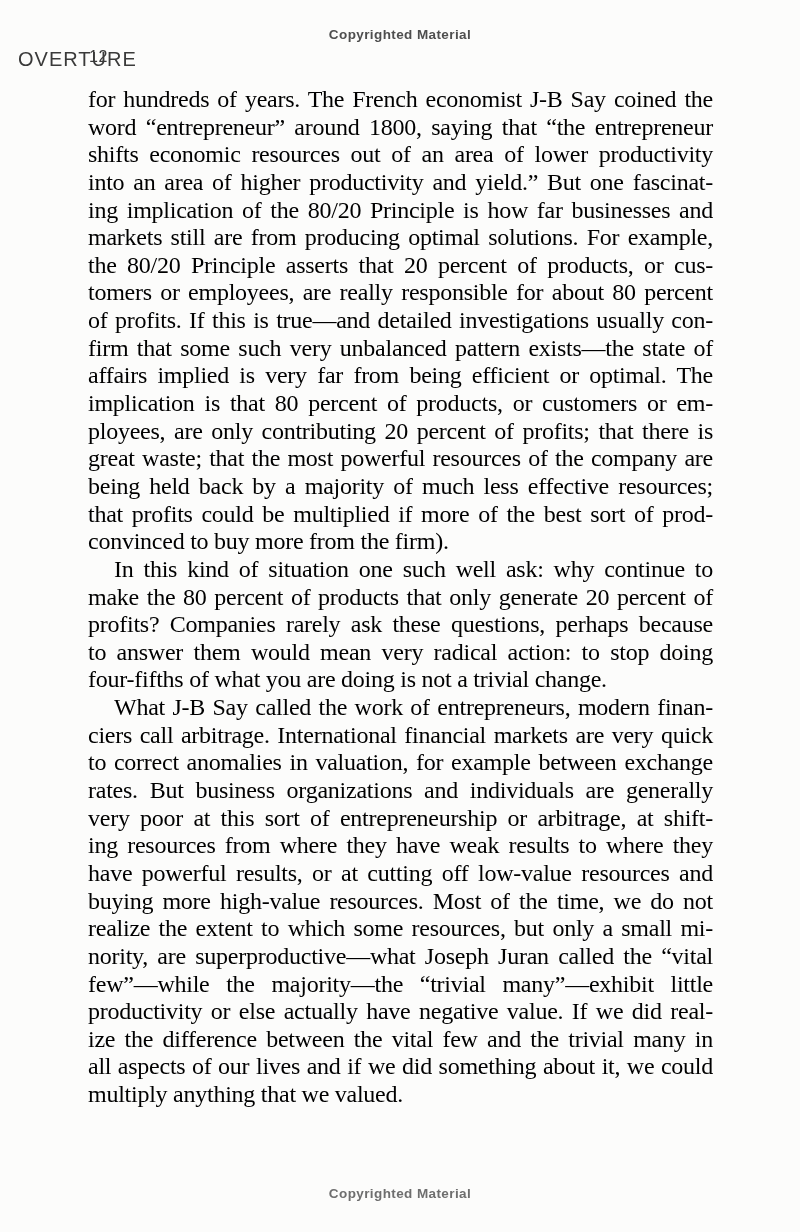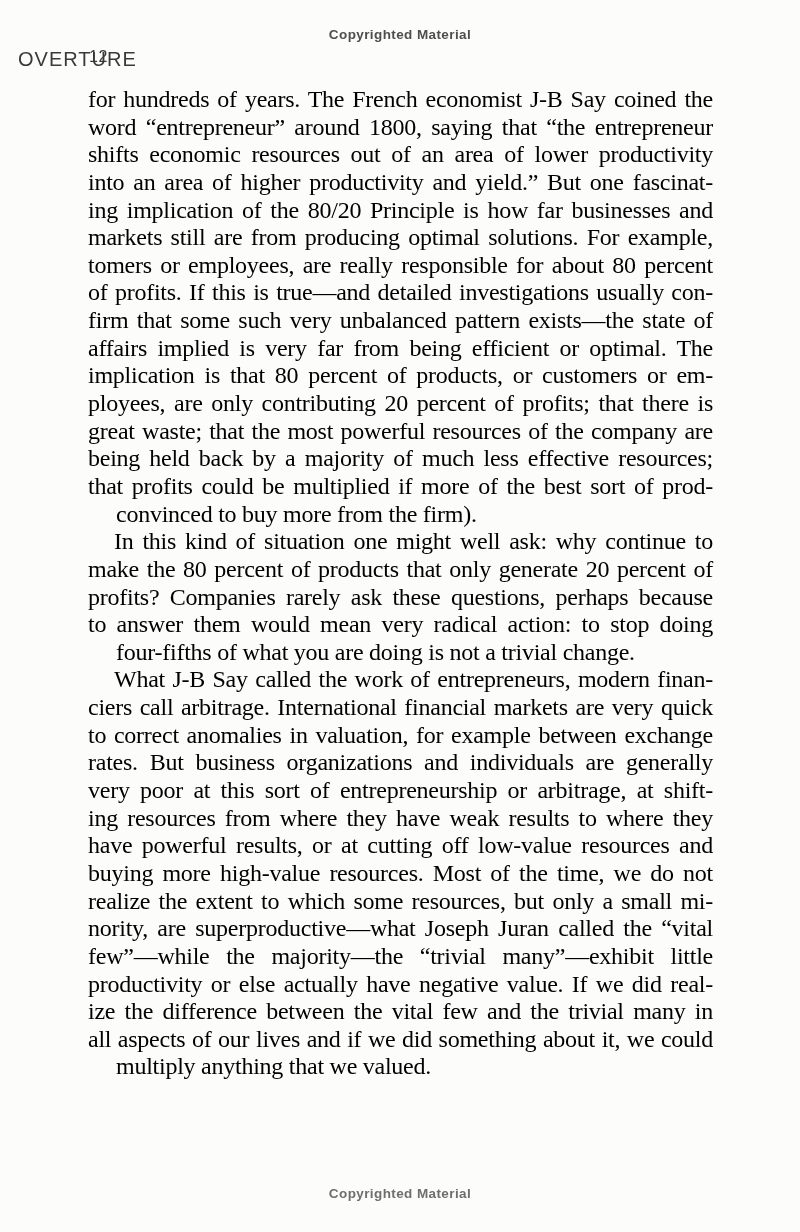--- a/index.html
+++ b/index.html
@@ -67,21 +67,20 @@
   .line {
     height: 27.65px;
     line-height: 27.65px;
     text-align: justify;
     text-align-last: justify;
     text-justify: inter-word;
     white-space: nowrap; 
   }
   .line.last {
     text-align-last: left;
-    margin-left: 28px;
   }
   .paragraph.indent .line:first-child {
     text-indent: 26px;
   }
   .bottom-notice {
     position: absolute;
     top: 1186px;
     left: 0;
     width: 100%;
     text-align: center;
@@ -104,33 +103,34 @@
   <div class="running-head">OVERTURE</div>
 
   <div class="body-text">
       <div class="paragraph">
         <div class="line">for hundreds of years. The French economist J-B Say coined the</div>
         <div class="line">word “entrepreneur” around 1800, saying that “the entrepreneur</div>
         <div class="line">shifts economic resources out of an area of lower productivity</div>
         <div class="line">into an area of higher productivity and yield.” But one fascinat-</div>
         <div class="line">ing implication of the 80/20 Principle is how far businesses and</div>
         <div class="line">markets still are from producing optimal solutions. For example,</div>
+        <div class="line">the 80/20 Principle asserts that 20 percent of products, or cus-</div>
         <div class="line">tomers or employees, are really responsible for about 80 percent</div>
         <div class="line">of profits. If this is true—and detailed investigations usually con-</div>
         <div class="line">firm that some such very unbalanced pattern exists—the state of</div>
         <div class="line">affairs implied is very far from being efficient or optimal. The</div>
         <div class="line">implication is that 80 percent of products, or customers or em-</div>
         <div class="line">ployees, are only contributing 20 percent of profits; that there is</div>
         <div class="line">great waste; that the most powerful resources of the company are</div>
         <div class="line">being held back by a majority of much less effective resources;</div>
         <div class="line">that profits could be multiplied if more of the best sort of prod-</div>
         <div class="line last">convinced to buy more from the firm).</div>
       </div>
       <div class="paragraph indent">
-        <div class="line">In this kind of situation one might well ask: why continue to</div>
+        <div class="line">In this kind of situation one such well ask: why continue to</div>
         <div class="line">make the 80 percent of products that only generate 20 percent of</div>
         <div class="line">profits? Companies rarely ask these questions, perhaps because</div>
         <div class="line">to answer them would mean very radical action: to stop doing</div>
         <div class="line last">four-fifths of what you are doing is not a trivial change.</div>
       </div>
       <div class="paragraph indent">
         <div class="line">What J-B Say called the work of entrepreneurs, modern finan-</div>
         <div class="line">ciers call arbitrage. International financial markets are very quick</div>
         <div class="line">to correct anomalies in valuation, for example between exchange</div>
         <div class="line">rates. But business organizations and individuals are generally</div>

